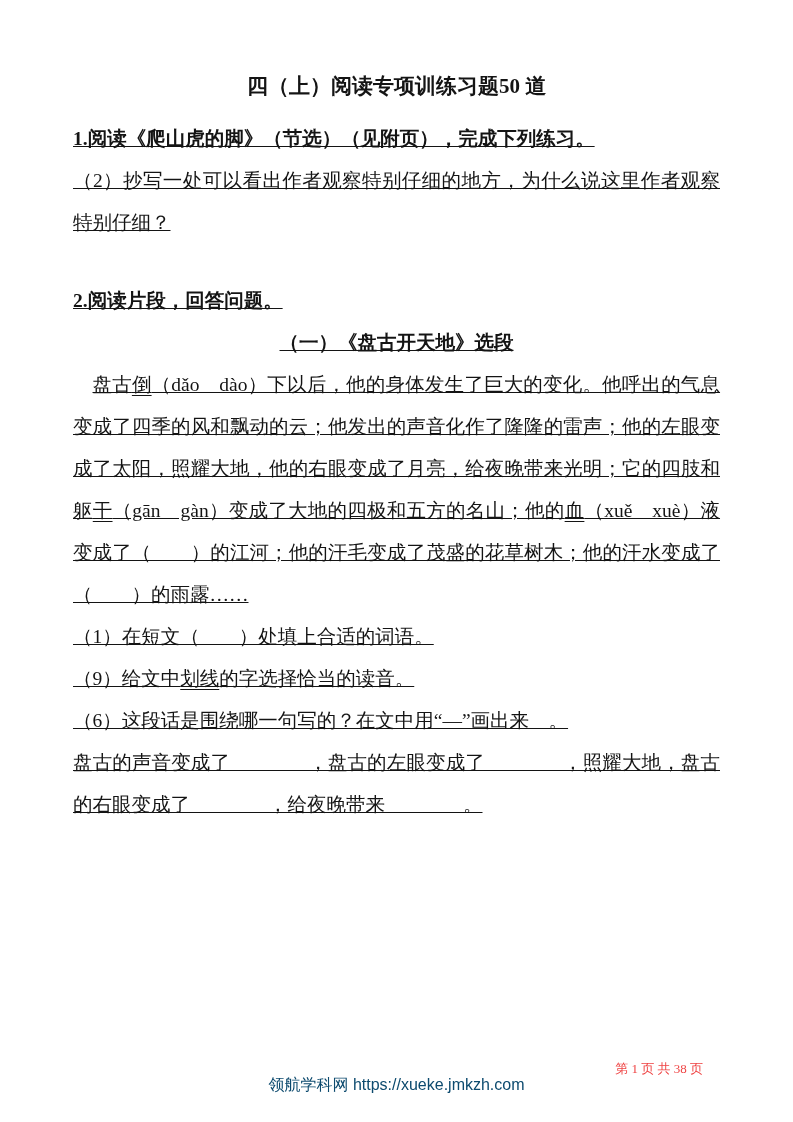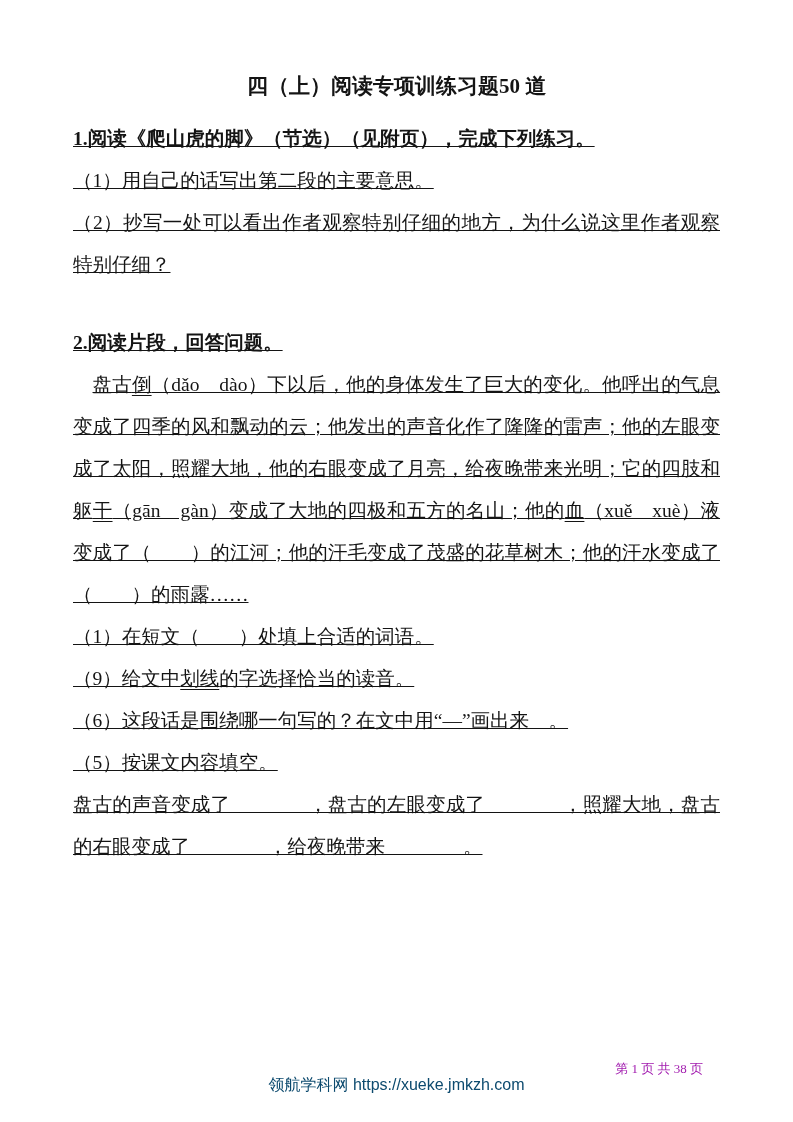--- a/index.html
+++ b/index.html
@@ -42,44 +42,43 @@
     text-align: center;
     color: #0c4a6e;
     font-size: 16px;
     font-family: "Liberation Sans", sans-serif;
   }
   .pageinfo {
     position: absolute;
     bottom: 44px;
     right: 90px;
     font-size: 13px;
-    color: #a21caf;
+    color: #ef4444;
   }
 </style>
 </head>
 <body>
 
 <div class="page">
   <div class="content">
 
     <h1 class="title">四（上）阅读专项训练习题50 道</h1>
 
     <p class="b">1.阅读《爬山虎的脚》（节选）（见附页），完成下列练习。</p>
-    <p>（1）用自己的话写出第二段的主要意思。</p>
     <p>（2）抄写一处可以看出作者观察特别仔细的地方，为什么说这里作者观察特别仔细？</p>
 
     <div class="spacer"></div>
 
     <p class="b">2.阅读片段，回答问题。</p>
+    <p class="b center">（一）《盘古开天地》选段</p>
 
     <p class="passage"><span>盘古</span><span class="u">倒</span><span>（dǎo　dào）下以后，他的身体发生了巨大的变化。他呼出的气息变成了四季的风和飘动的云；他发出的声音化作了隆隆的雷声；他的左眼变成了太阳，照耀大地，他的右眼变成了月亮，给夜晚带来光明；它的四肢和躯</span><span class="u">干</span><span>（gān　gàn）变成了大地的四极和五方的名山；他的</span><span class="u">血</span><span>（xuě　xuè）液变成了（　　）的江河；他的汗毛变成了茂盛的花草树木；他的汗水变成了（　　）的雨露……</span></p>
 
     <p><span>（1）在短文（　　）处填上合适的词语。</span></p>
     <p><span>（9）给文中</span><span class="u">划线</span><span>的字选择恰当的读音。</span></p>
     <p><span>（6）这段话是围绕哪一句写的？在文中用“—”画出来　。</span></p>
-    <p><span>（5）按课文内容填空。</span></p>
     <p>盘古的声音变成了________，盘古的左眼变成了________，照耀大地，盘古的右眼变成了________，给夜晚带来________。</p>
 
   </div>
 
   <div class="pageinfo">第 1 页 共 38 页</div>
   <div class="watermark">领航学科网 https://xueke.jmkzh.com</div>
 </div>
 
 </body></html>

